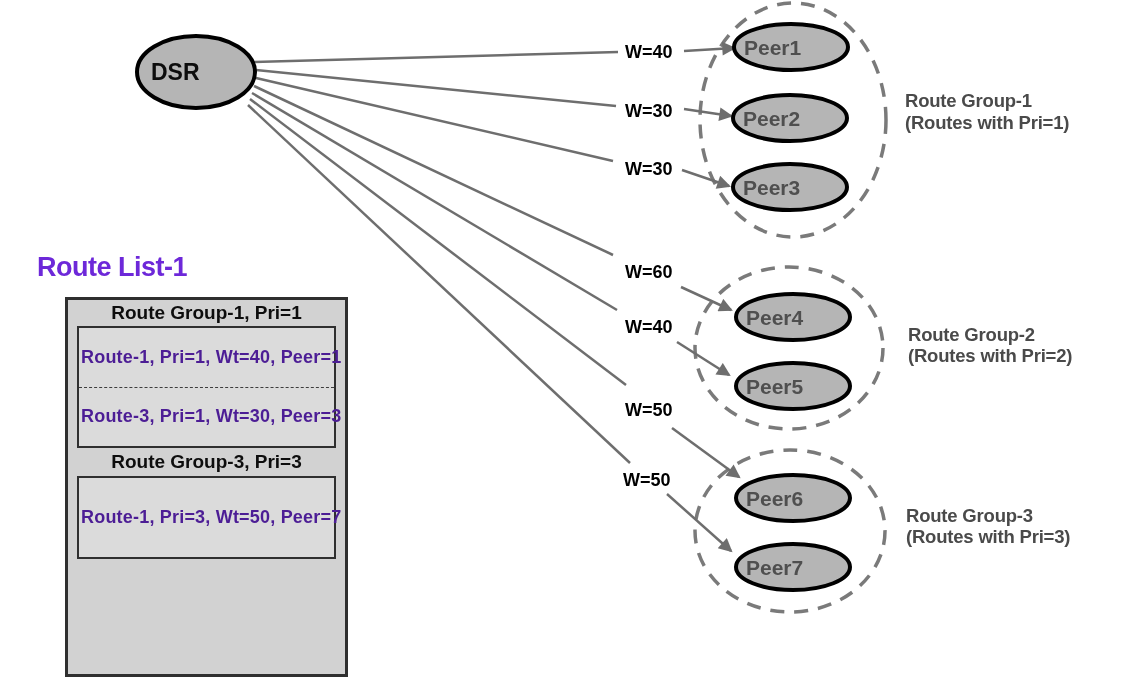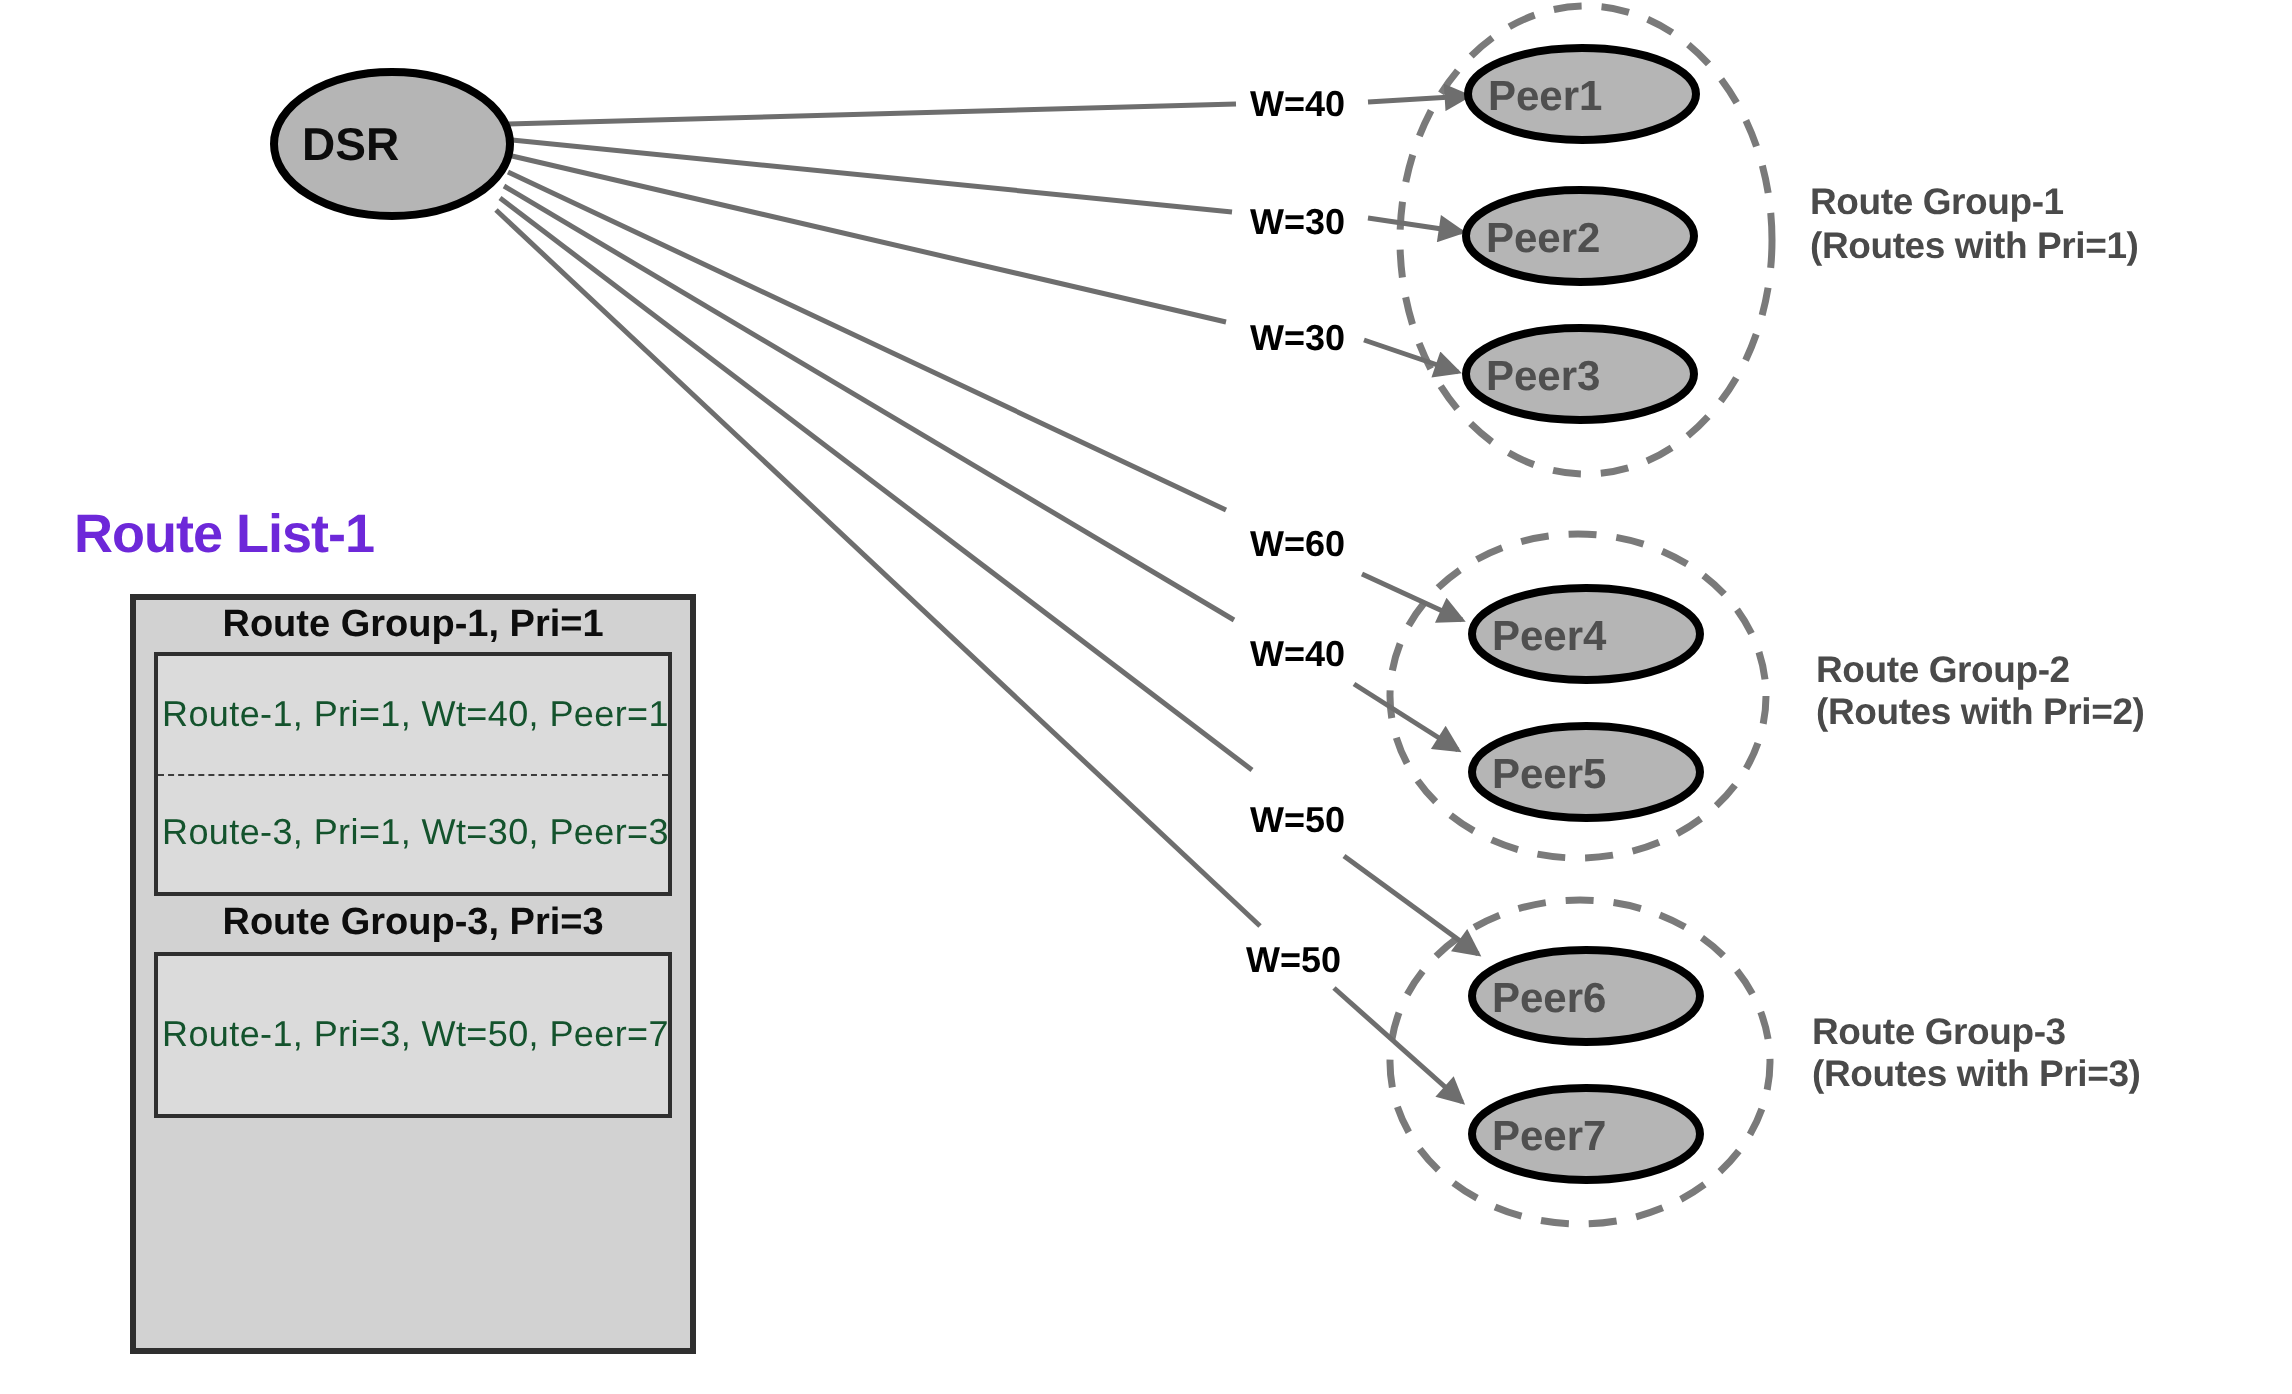--- a/index.html
+++ b/index.html
@@ -41,21 +41,21 @@
   .rl-inner {
     box-sizing: border-box;
     border: 2px solid #2f2f2f;
     background: #dbdbdb;
     display: flex; flex-direction: column;
   }
   .rl-inner.h3 { height: 122px; }
   .rl-inner.h2 { height: 83px; }
   .rl-row {
     flex: 1; display: flex; align-items: center;
-    font-weight: normal; font-size: 18px; color: #14532d;
+    font-weight: bold; font-size: 18px; color: #4c1d95;
     letter-spacing: 0.2px; white-space: nowrap; padding-left: 2px;
   }
   .rl-row + .rl-row { border-top: 1px dashed #3c3c3c; }
 </style>
 </head>
 <body>
 
 <div class="stage">
 
   <svg class="diagram" width="1146" height="697" viewBox="0 0 1146 697">

